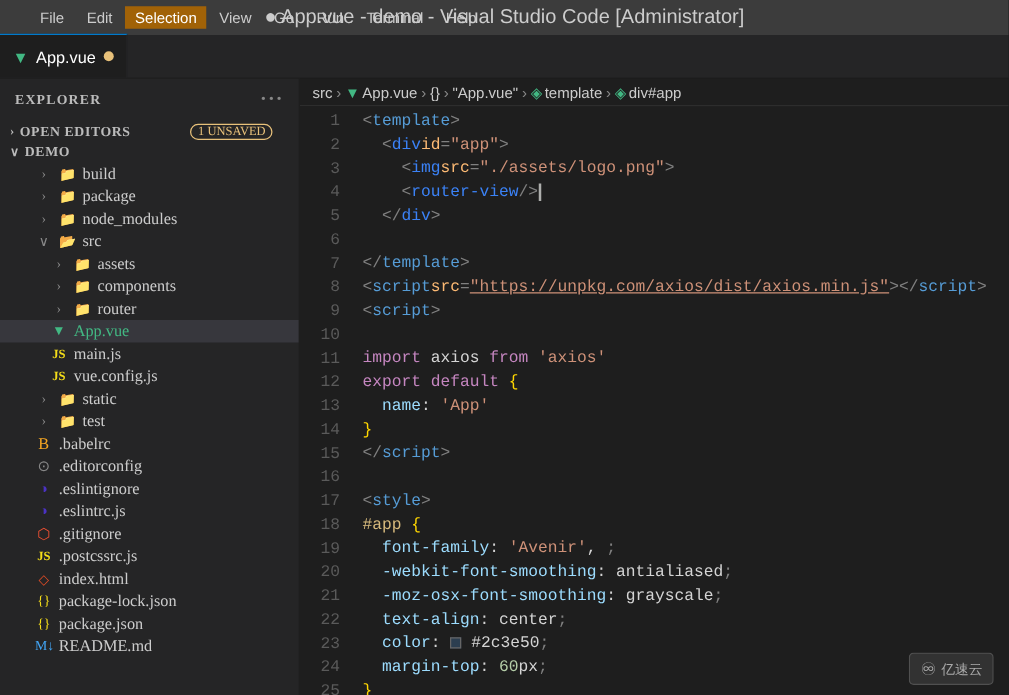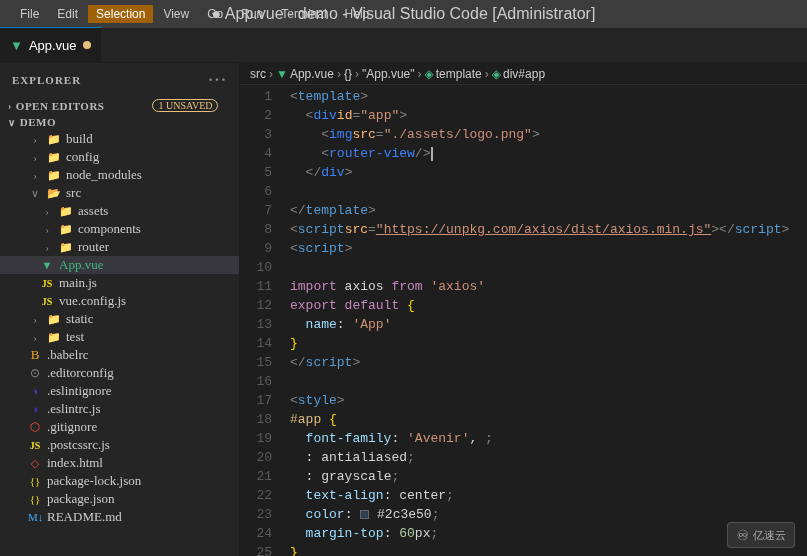--- a/index.html
+++ b/index.html
@@ -12,21 +12,21 @@
       color: #cccccc;
       overflow: hidden;
     }
 
     
     #title-bar {
       height: 28px;
       background: #3c3c3c;
       display: flex;
       align-items: center;
-      padding: 0 12px;
+      padding: 0 24px;
       justify-content: space-between;
     }
     #menu-bar {
       display: flex;
       align-items: center;
       gap: 2px;
     }
     .menu-item {
       padding: 2px 8px;
       cursor: pointer;
@@ -311,21 +311,21 @@
     </div>
 
     <div class="tree-item indent-1">
       <span class="tree-icon" style="color:#888;">›</span>
       <span class="tree-icon icon-folder">📁</span>
       <span>build</span>
     </div>
     <div class="tree-item indent-1">
       <span class="tree-icon" style="color:#888;">›</span>
       <span class="tree-icon icon-folder">📁</span>
-      <span>config</span>
+      <span>package</span>
     </div>
     <div class="tree-item indent-1">
       <span class="tree-icon" style="color:#888;">›</span>
       <span class="tree-icon icon-folder">📁</span>
       <span>node_modules</span>
     </div>
     <div class="tree-item indent-1">
       <span class="tree-icon" style="color:#888;">∨</span>
       <span class="tree-icon icon-folder">📂</span>
       <span>src</span>
@@ -523,25 +523,25 @@
 
         <div class="code-line">
           <span class="css-sel">#app</span><span class="white"> </span><span class="bracket">{</span>
         </div>
 
         <div class="code-line">
           <span class="white">  </span><span class="css-prop">font-family</span><span class="css-colon">: </span><span class="str">'Avenir'</span><span class="css-colon">, </span><span class="punc">;</span>
         </div>
 
         <div class="code-line">
-          <span class="white">  </span><span class="css-colon">: </span><span class="white">antialiased</span><span class="punc">;</span>
-        </div>
-
-        <div class="code-line">
-          <span class="white">  </span><span class="css-colon">: </span><span class="white">grayscale</span><span class="punc">;</span>
+          <span class="white">  </span><span class="css-prop">-webkit-font-smoothing</span><span class="css-colon">: </span><span class="white">antialiased</span><span class="punc">;</span>
+        </div>
+
+        <div class="code-line">
+          <span class="white">  </span><span class="css-prop">-moz-osx-font-smoothing</span><span class="css-colon">: </span><span class="white">grayscale</span><span class="punc">;</span>
         </div>
 
         <div class="code-line">
           <span class="white">  </span><span class="css-prop">text-align</span><span class="css-colon">: </span><span class="white">center</span><span class="punc">;</span>
         </div>
 
         <div class="code-line">
           <span class="white">  </span><span class="css-prop">color</span><span class="css-colon">: </span><span style="display:inline-flex;align-items:center;gap:2px;"><span style="display:inline-block;width:9px;height:9px;background:#2c3e50;border:1px solid #666;vertical-align:middle;"></span></span><span class="white"> #2c3e50</span><span class="punc">;</span>
         </div>
 

